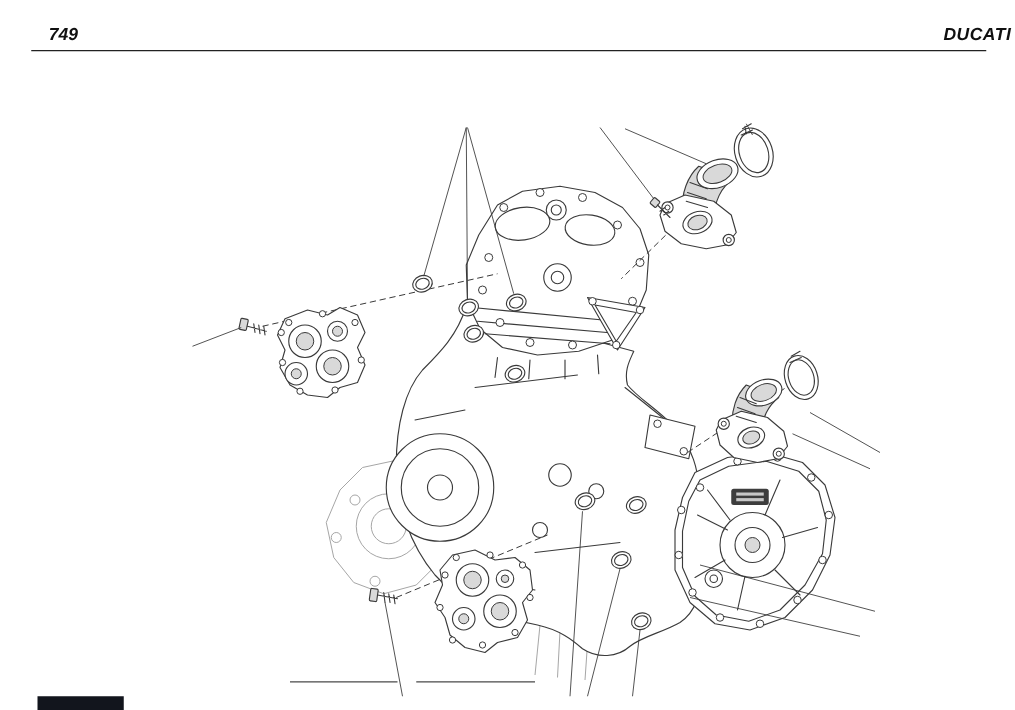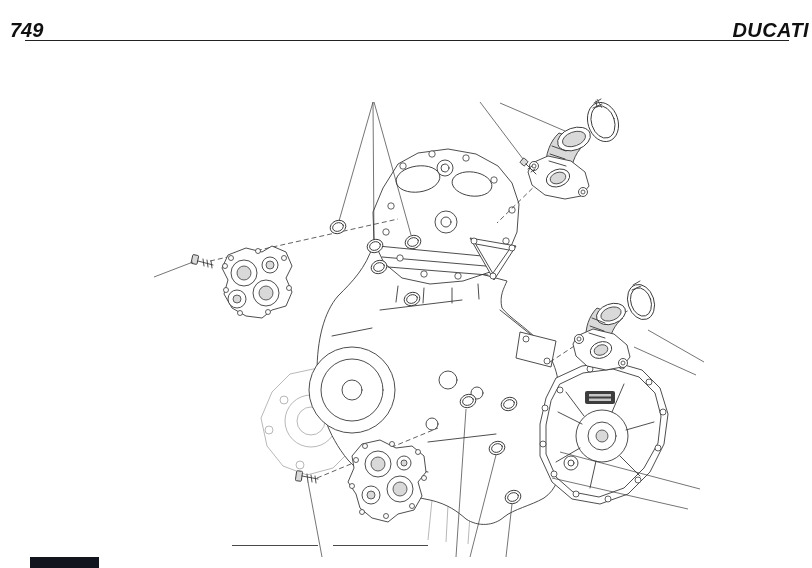--- a/index.html
+++ b/index.html
@@ -2,23 +2,23 @@
 <html style="--line: #3a3a3a; --light-line: #a6a6a6; --shade: #d9d9d9; --dark-badge: #3d3d3d; --footer-bar: #12151d; --rule: #222222;"><head>
 <meta charset="utf-8">
 <style>
   html,body{margin:0;padding:0;}
   body{
     width:812px;height:568px;position:relative;overflow:hidden;
     background:#ffffff;
     font-family:"Liberation Sans", sans-serif;
   }
   .page-header{
-    position:absolute;top:19px;left:10px;right:3px;
+    position:absolute;top:19px;left:39px;right:3px;
     display:flex;justify-content:space-between;align-items:flex-start;
-    font-style:italic;font-weight:bold;font-size:20px;color:#101010;
+    font-style:italic;font-weight:bold;font-size:14px;color:#101010;
   }
   .page-header .brand{letter-spacing:.4px;}
   .rule{
     position:absolute;left:25px;right:23px;top:40px;height:0;
     border-top:1.6px solid var(--rule,#222);
   }
   .diagram-wrap{position:absolute;inset:0;}
   svg{display:block;}
 
   

